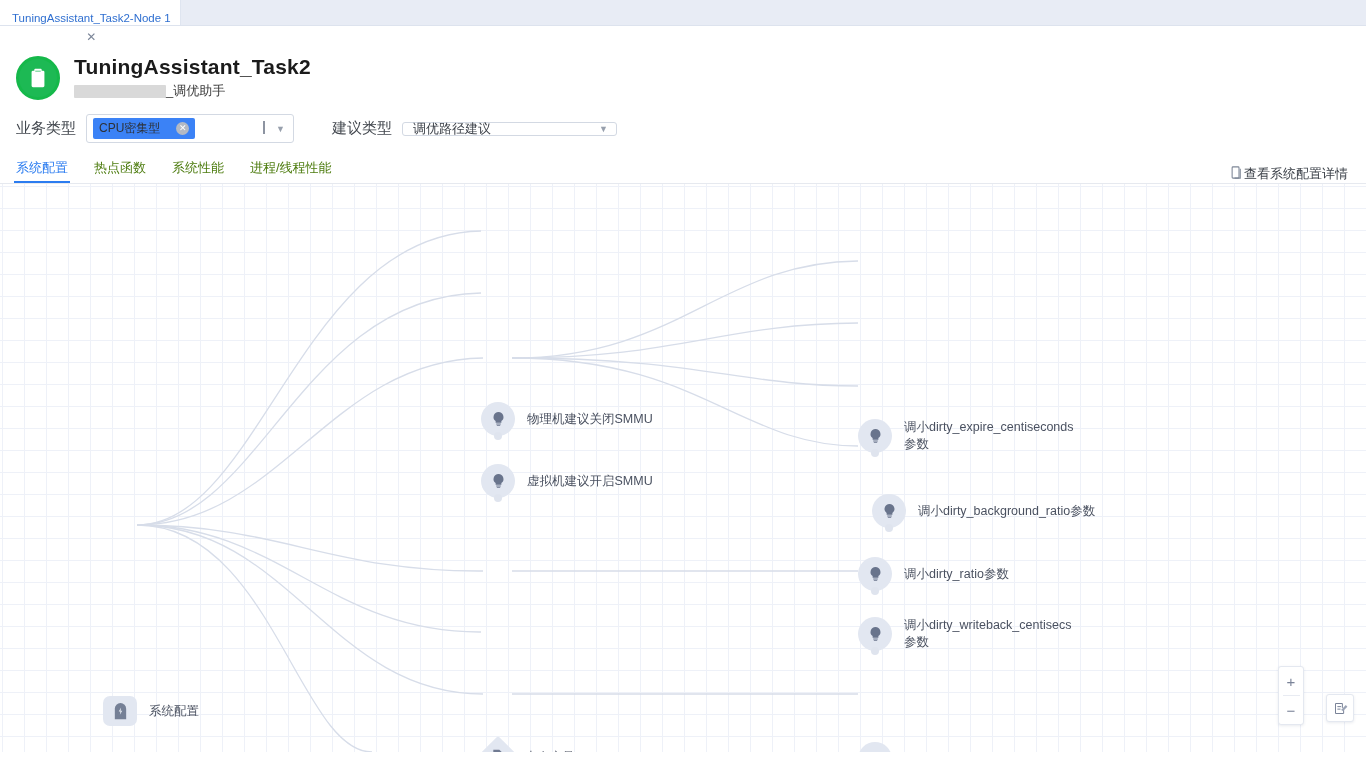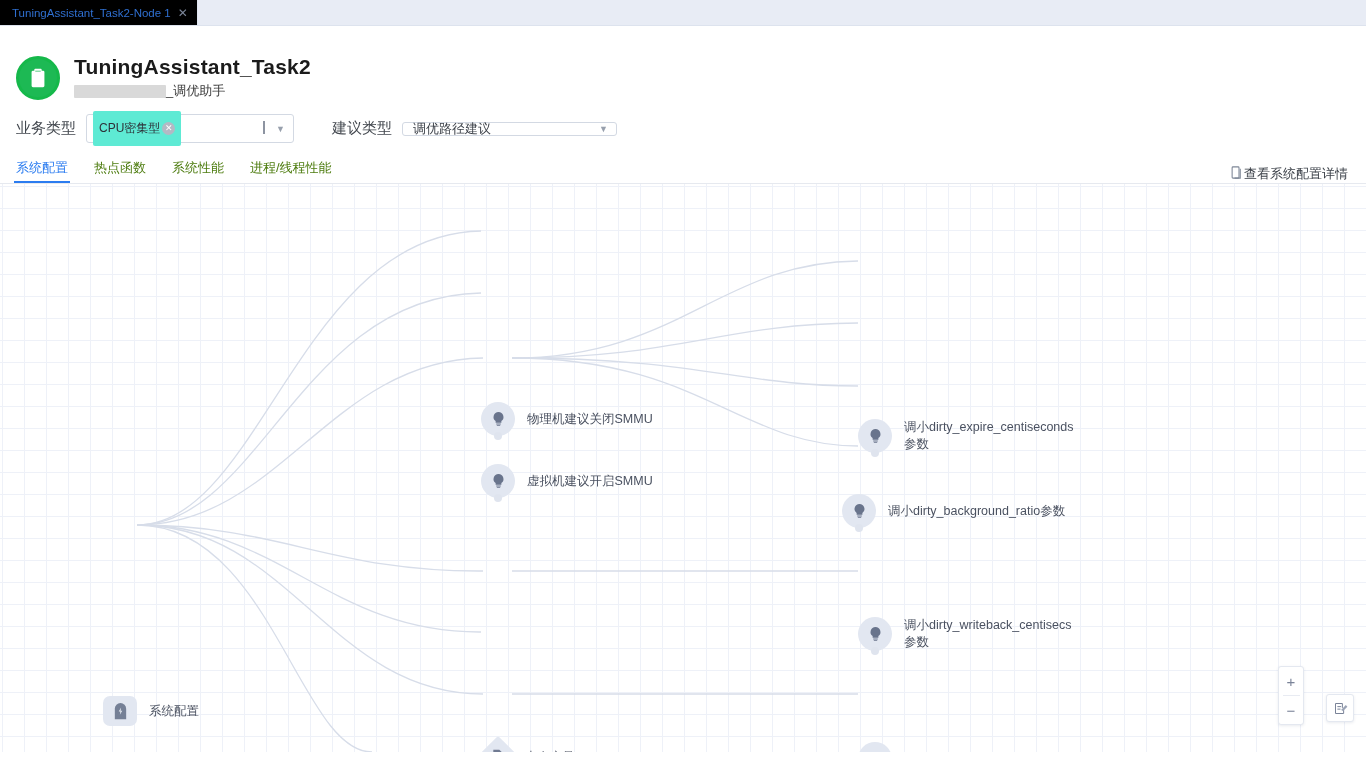--- a/index.html
+++ b/index.html
@@ -8,23 +8,23 @@
     font-family: "Liberation Sans", "DejaVu Sans", sans-serif;
     background: #ffffff; overflow: hidden;
   }
 
   
   .tabstrip {
     height: 26px; background: #e8ecf5; display: flex; align-items: stretch;
     border-bottom: 1px solid #dde3ee;
   }
   .tab {
-    background: #000000; display: flex; align-items: center; gap: 7px;
-    padding: 0 9px 0 12px; font-size: 11.5px; color: #2f6fd0;
-    border-right: 1px solid #dfe5f0; max-width: 330px;
+    background: #ffffff; display: flex; align-items: center; gap: 7px;
+    padding: 12px 9px 0 12px; font-size: 11.5px; color: #2f6fd0;
+    border-right: 1px solid #dfe5f0; max-width: 330px; flex-direction: column;
   }
   .tab-close { font-size: 12px; color: #7b8598; line-height: 1; }
 
   
   .page-header { display: flex; align-items: center; gap: 14px; padding: 29px 0 6px 16px; }
   .app-badge {
     width: 44px; height: 44px; border-radius: 50%;
     border: 3px solid #15b84a; background: #1db954;
     display: flex; align-items: center; justify-content: center; flex: none;
   }
@@ -39,22 +39,22 @@
 
   
   .filters { display: flex; align-items: center; padding: 8px 0 10px 16px; gap: 10px; }
   .f-label { font-size: 15px; color: #43484f; }
   .multiselect {
     width: 208px; height: 29px; border: 1px solid #d3d9e3; border-radius: 3px;
     background: #fff; display: flex; align-items: center; padding: 0 6px;
     position: relative;
   }
   .chip {
-    background: #5eead4; border-radius: 2px; height: 35px; display: flex;
-    align-items: center; gap: 2px; padding: 0 6px; font-size: 12px; color: #2d3138;
+    background: #3b82f6; border-radius: 2px; height: 21px; display: flex;
+    align-items: center; gap: 16px; padding: 0 6px; font-size: 12px; color: #2d3138;
   }
   .chip-x {
     width: 13px; height: 13px; border-radius: 50%; background: #b3b9c4; color: #fff;
     font-size: 9px; display: flex; align-items: center; justify-content: center;
     line-height: 1;
   }
   .caret { position: absolute; right: 8px; color: #98a0ad; font-size: 9px; }
   .ms-cursor {
     position: absolute; right: 28px; top: 6px; width: 2px; height: 13px; background: #8d94a1;
   }
@@ -238,29 +238,37 @@
 
   <div class="node w-narrow" style="left:858px; top:235px;">
     <div class="shape circle">
       <svg width="15" height="17" viewBox="0 0 24 26" fill="#69748c">
           <path d="M12 1a8 8 0 0 0-4.6 14.5V18h9.2v-2.5A8 8 0 0 0 12 1zM8.4 19.4h7.2v1.4H8.4zm.9 2.8h5.4v1.3H9.3z"></path>
         </svg>
     </div>
     <div class="node-label">调小dirty_expire_centiseconds参数</div>
   </div>
 
-  <div class="node w-narrow" style="left:842px; top:310px;">
+  <div class="node w-narrow" style="left:872px; top:310px;">
     <div class="shape circle">
       <svg width="15" height="17" viewBox="0 0 24 26" fill="#69748c">
           <path d="M12 1a8 8 0 0 0-4.6 14.5V18h9.2v-2.5A8 8 0 0 0 12 1zM8.4 19.4h7.2v1.4H8.4zm.9 2.8h5.4v1.3H9.3z"></path>
         </svg>
     </div>
     <div class="node-label">调小dirty_background_ratio参数</div>
   </div>
 
+  <div class="node w-narrow" style="left:858px; top:373px;">
+    <div class="shape circle">
+      <svg width="15" height="17" viewBox="0 0 24 26" fill="#69748c">
+          <path d="M12 1a8 8 0 0 0-4.6 14.5V18h9.2v-2.5A8 8 0 0 0 12 1zM8.4 19.4h7.2v1.4H8.4zm.9 2.8h5.4v1.3H9.3z"></path>
+        </svg>
+    </div>
+    <div class="node-label">调小dirty_ratio参数</div>
+  </div>
 
   <div class="node w-narrow" style="left:858px; top:433px;">
     <div class="shape circle">
       <svg width="15" height="17" viewBox="0 0 24 26" fill="#69748c">
           <path d="M12 1a8 8 0 0 0-4.6 14.5V18h9.2v-2.5A8 8 0 0 0 12 1zM8.4 19.4h7.2v1.4H8.4zm.9 2.8h5.4v1.3H9.3z"></path>
         </svg>
     </div>
     <div class="node-label">调小dirty_writeback_centisecs参数</div>
   </div>
 

